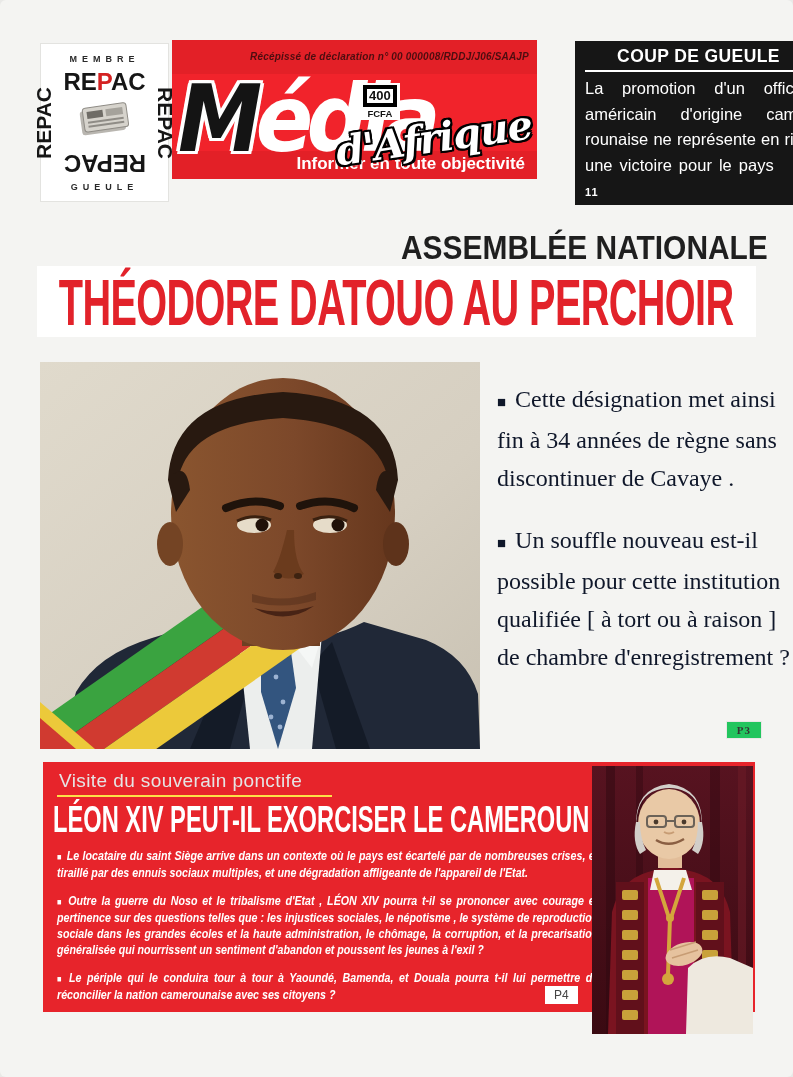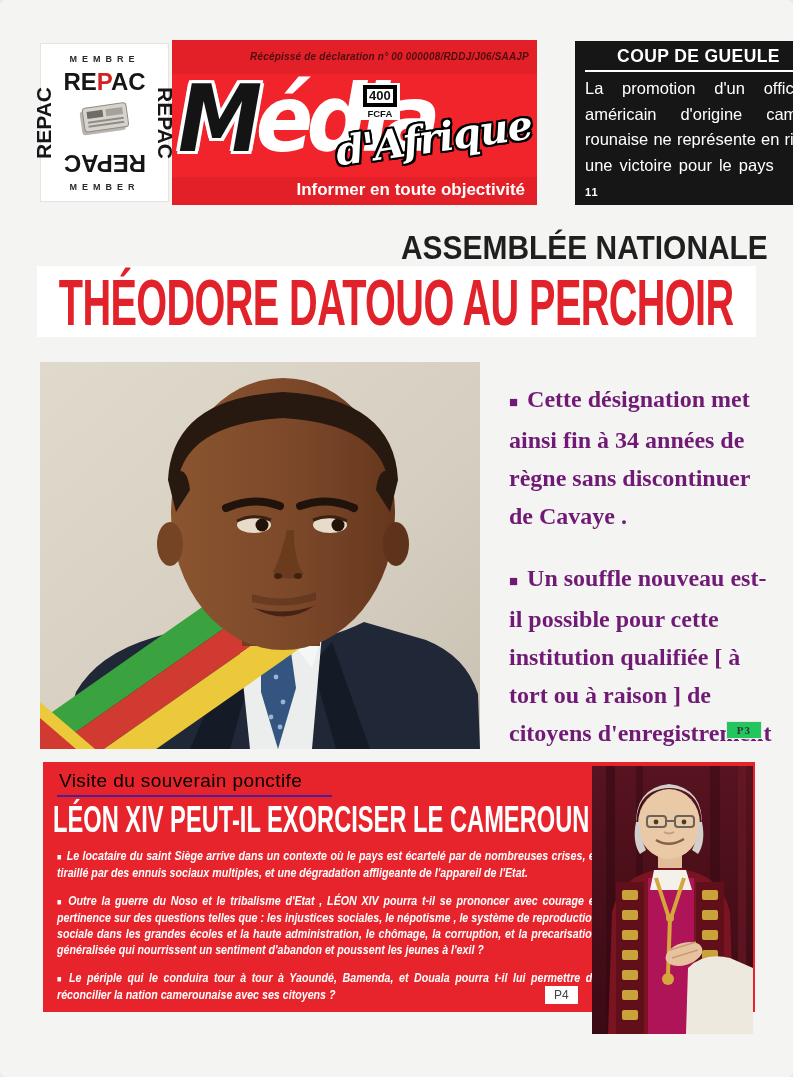--- a/index.html
+++ b/index.html
@@ -16,21 +16,21 @@
   .repac .w-top{top:24px;left:50%;transform:translateX(-50%);}
   .repac .w-bottom{bottom:24px;left:50%;transform:translateX(-50%) rotate(180deg);}
   .repac .w-left{top:50%;left:-29px;font-size:21px;transform:translateY(-50%) rotate(270deg);transform-origin:center;}
   .repac .w-left{left:auto;right:88px;}
   .repac .w-right{top:50%;right:-27px;font-size:21px;transform:translateY(-50%) rotate(90deg);}
   .repac .w-right{right:auto;left:88px;}
   .repac .red-p{color:#d42222;}
   .repac .paper{position:absolute;left:50%;top:50%;transform:translate(-50%,-54%) rotate(-8deg);}
 
   
-  .masthead{left:172px;top:40px;width:365px;height:165px;background:#e32027;overflow:hidden;}
+  .masthead{left:172px;top:40px;width:365px;height:139px;background:#e32027;overflow:hidden;}
   .masthead .inner{position:absolute;left:0;right:0;top:34px;bottom:28px;background:#f1232b;}
   .receipt{position:absolute;top:11px;right:8px;font-size:10px;font-style:italic;font-weight:bold;color:#4d0d10;letter-spacing:.2px;}
   .media-logo{position:absolute;left:6px;top:34px;font-family:"DejaVu Sans",sans-serif;font-style:italic;font-weight:bold;
               font-size:92px;line-height:1;letter-spacing:-7px;white-space:nowrap;transform:scaleX(.92);transform-origin:0 50%;}
   .media-logo .m{color:#141414;
      text-shadow:-3px -3px 0 #fff,3px -3px 0 #fff,-3px 3px 0 #fff,3px 3px 0 #fff,0 -3px 0 #fff,0 3px 0 #fff,-4px 0 0 #fff,4px 0 0 #fff;}
   .media-logo .edia{color:#ffffff;}
   .price-badge{position:absolute;left:188px;top:43px;background:#ffffff;padding:2px 3px 1px;text-align:center;z-index:5;}
   .price-badge .p400{display:block;border:4px solid #000000;font-size:13px;font-weight:bold;color:#111;padding:0 2px;line-height:1.1;}
   .price-badge .fcfa{display:block;font-size:9.5px;font-weight:bold;color:#111;margin-top:1px;}
@@ -53,31 +53,31 @@
 
   
   .kicker-row{left:0;top:228px;width:100%;height:38px;display:flex;align-items:center;justify-content:flex-end;}
   .kicker-row span{font-size:34px;font-weight:bold;color:#1f1f1f;white-space:nowrap;transform:scaleX(.88);letter-spacing:0;}
   .headline-band{left:37px;top:266px;width:719px;height:71px;background:#ffffff;display:flex;justify-content:center;}
   .headline-band span{font-size:64px;font-weight:bold;color:#e2222a;white-space:nowrap;transform:scaleX(.62);letter-spacing:-1px;}
 
   
   .photo{left:40px;top:362px;width:440px;height:387px;overflow:hidden;}
   .lead{left:497px;top:368px;width:293px;height:380px;}
-  .lead p{margin:12px;font-family:"Liberation Serif",serif;font-weight:bold;font-size:24px;line-height:38px;color:#701a75;}
+  .lead p{margin:0;font-family:"Liberation Serif",serif;font-weight:normal;font-size:24px;line-height:38px;color:#0f172a;}
   .lead p.p1{margin-top:12px;}
   .lead p.p2{margin-top:24px;}
   .blt{font-size:15px;margin-right:9px;}
   .pref3{position:absolute;right:29px;bottom:10px;background:#22c55e;color:#333;font-size:11px;font-weight:bold;
          letter-spacing:1px;padding:2px 10px;box-shadow:0 0 0 1px #e8e8e6;font-family:Liberation Serif, serif;}
 
   
   .redbox{left:43px;top:762px;width:712px;height:250px;background:#e7242b;}
-  .v-kicker{position:absolute;left:14px;top:8px;color:#000000;font-size:19px;letter-spacing:.4px;
-            border-bottom:2px solid #4c1d95;padding:0 30px 3px 2px;}
+  .v-kicker{position:absolute;left:14px;top:8px;color:#e5e5e5;font-size:19px;letter-spacing:.4px;
+            border-bottom:2px solid #fde047;padding:0 30px 3px 2px;}
   .v-headline{position:absolute;left:10px;top:37px;color:#ffffff;font-weight:bold;font-size:37px;white-space:nowrap;
               transform:scaleX(.64);transform-origin:0 0;letter-spacing:0;}
   .v-bullets{position:absolute;left:14px;top:86px;width:545px;}
   .v-bullets p{margin:0 0 12px;width:660px;transform:scaleX(.82);transform-origin:0 0;
                color:#ffffff;font-weight:bold;font-style:italic;font-size:13px;line-height:16px;text-align:justify;}
   .v-bullets .blt{font-size:9px;margin-right:6px;}
   .pref4{position:absolute;left:502px;top:224px;background:#ffffff;color:#444;font-size:12px;font-weight:normal;padding:2px 9px;}
   .pope{left:592px;top:766px;width:161px;height:268px;overflow:hidden;}
 </style>
 </head>
@@ -94,21 +94,21 @@
     <div class="paper">
       <svg width="52" height="34" viewBox="0 0 52 34">
         <rect x="2" y="6" width="44" height="24" rx="3" fill="#b9b6b0"></rect>
         <rect x="5" y="3" width="44" height="24" rx="3" fill="#d6d3cc" stroke="#8f8c86"></rect>
         <rect x="9" y="7" width="16" height="7" fill="#6f6c66"></rect>
         <rect x="9" y="17" width="36" height="2" fill="#8f8c86"></rect>
         <rect x="9" y="21" width="36" height="2" fill="#8f8c86"></rect>
         <rect x="28" y="7" width="17" height="7" fill="#a5a29b"></rect>
       </svg>
     </div>
-    <div class="lbl bot">MEMBER</div>
+    <div class="lbl bot">GUEULE</div>
   </div>
 
   <div class="abs masthead">
     <div class="inner"></div>
     <div class="receipt">Récépissé de déclaration n° 00 000008/RDDJ/J06/SAAJP</div>
     <div class="media-logo"><span class="m">M</span><span class="edia">édia</span></div>
     <div class="price-badge">
       <span class="p400">400</span>
       <span class="fcfa">FCFA</span>
     </div>
@@ -189,21 +189,21 @@
       <path d="M247,168 Q240,198 233,210 Q247,222 264,212 Q254,200 254,168 Z" fill="#6b3b1d"></path>
       <ellipse cx="238" cy="214" rx="4" ry="3" fill="#3d2210"></ellipse>
         <ellipse cx="258" cy="214" rx="4" ry="3" fill="#3d2210"></ellipse>
       <path d="M212,232 Q243,242 276,230 L276,238 Q244,248 212,240 Z" fill="#56301b" opacity=".55"></path>
       <path d="M214,246 Q243,254 274,244 Q245,264 214,246 Z" fill="#472315"></path>
     </svg>
   </div>
 
   <div class="abs lead">
     <p class="p1"><span class="blt">■</span><span>Cette désignation met ainsi fin à 34 années de règne sans discontinuer de Cavaye .</span></p>
-    <p class="p2"><span class="blt">■</span><span>Un souffle nouveau est-il possible pour cette institution qualifiée [ à tort ou à raison ] de citoyens d'enregistrement ?</span></p>
+    <p class="p2"><span class="blt">■</span><span>Un souffle nouveau est-il possible pour cette institution qualifiée [ à tort ou à raison ] de chambre d'enregistrement ?</span></p>
     <div class="pref3">P3</div>
   </div>
 
   <div class="abs redbox">
     <div class="v-kicker">Visite du souverain ponctife</div>
     <div class="v-headline">LÉON XIV PEUT-IL EXORCISER LE CAMEROUN</div>
     <div class="v-bullets">
       <p><span class="blt">■</span><span>Le locataire du saint Siège arrive  dans un contexte où le pays est écartelé par de nombreuses crises, et tiraillé par des ennuis sociaux multiples, et une dégradation affligeante de l'appareil de l'Etat.</span></p>
       <p><span class="blt">■</span><span>Outre la guerre du Noso et le tribalisme d'Etat , LÉON XIV pourra t-il se prononcer avec courage et pertinence sur  des questions  telles que : les injustices sociales, le népotisme ,  le système  de reproduction sociale dans les grandes  écoles  et la haute  administration,  le chômage, la corruption,  et la precarisation généralisée qui nourrissent un sentiment d'abandon et poussent les jeunes à l'exil ?</span></p>
       <p><span class="blt">■</span><span>Le périple qui le conduira tour à tour à Yaoundé, Bamenda, et Douala pourra t-il lui permettre de réconcilier la nation camerounaise avec ses citoyens ?</span></p>

